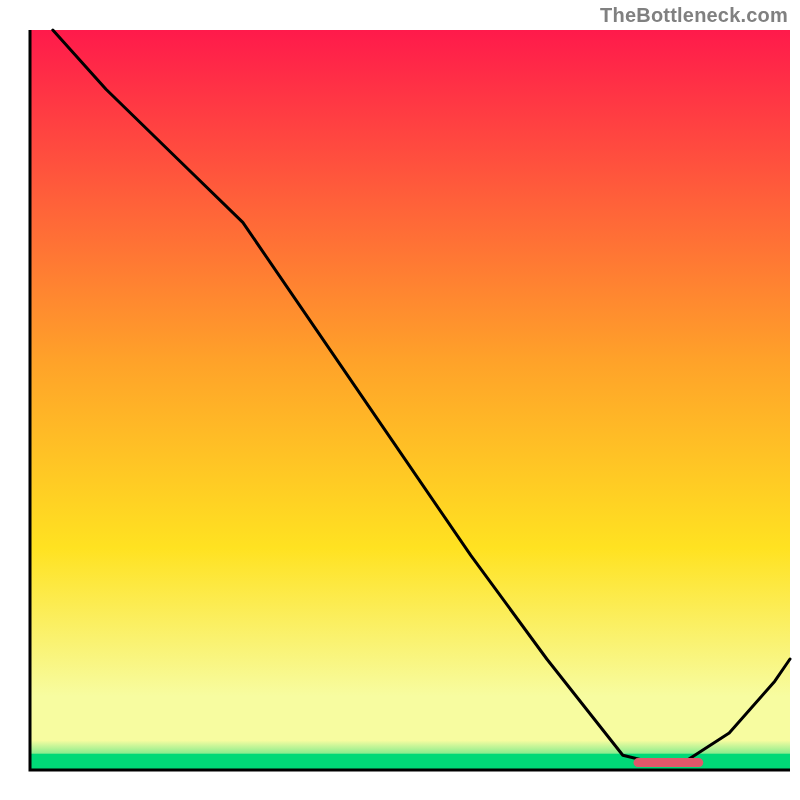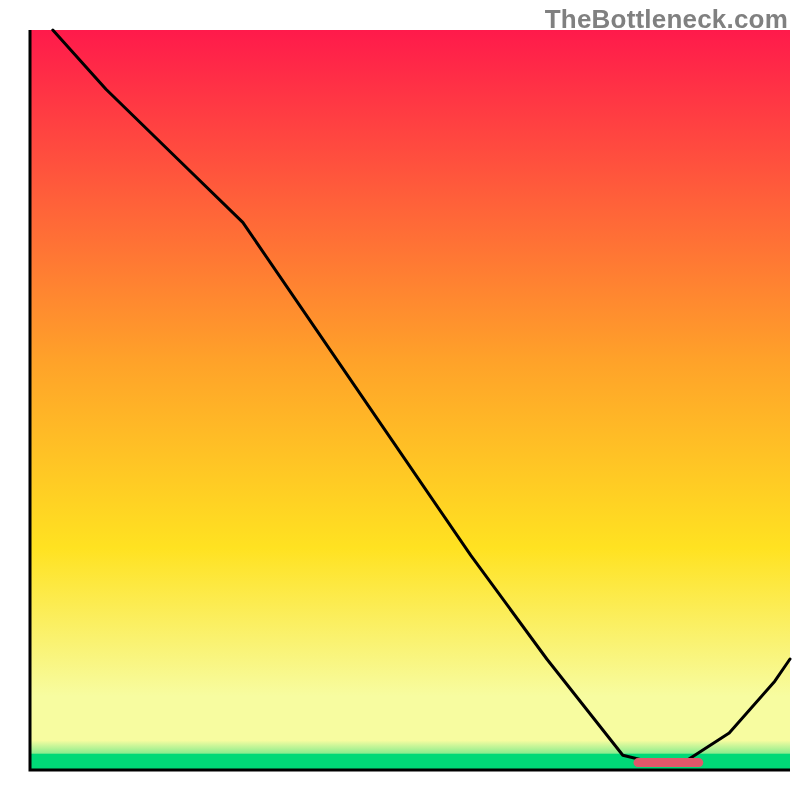--- a/index.html
+++ b/index.html
@@ -13,21 +13,21 @@
   }
   #wrap {
     position: relative;
     width: 800px;
     height: 800px;
   }
   #attribution {
     position: absolute;
     top: 4px;
     right: 12px;
-    font-size: 26px;
+    font-size: 20px;
     font-weight: bold;
     color: #808080;
     letter-spacing: 0.2px;
   }
   svg {
     display: block;
   }
 </style>
 </head>
 <body>

